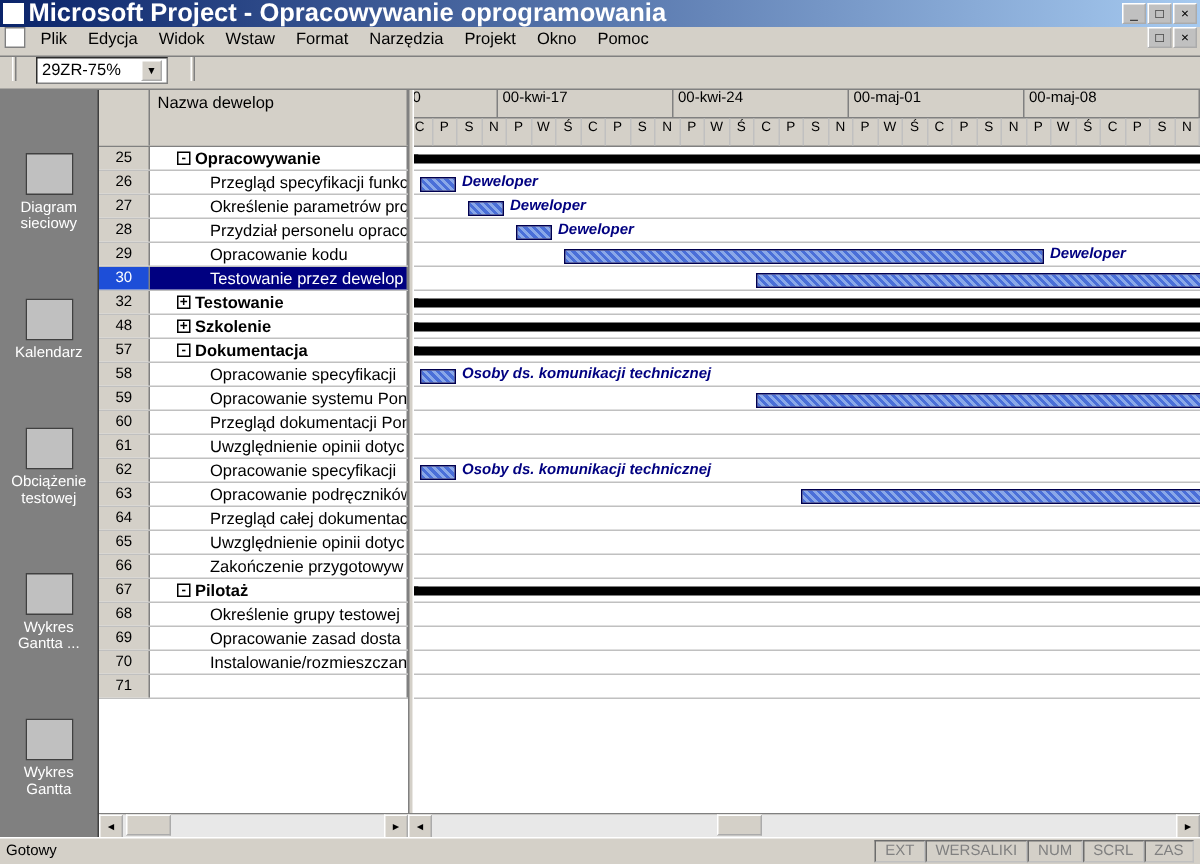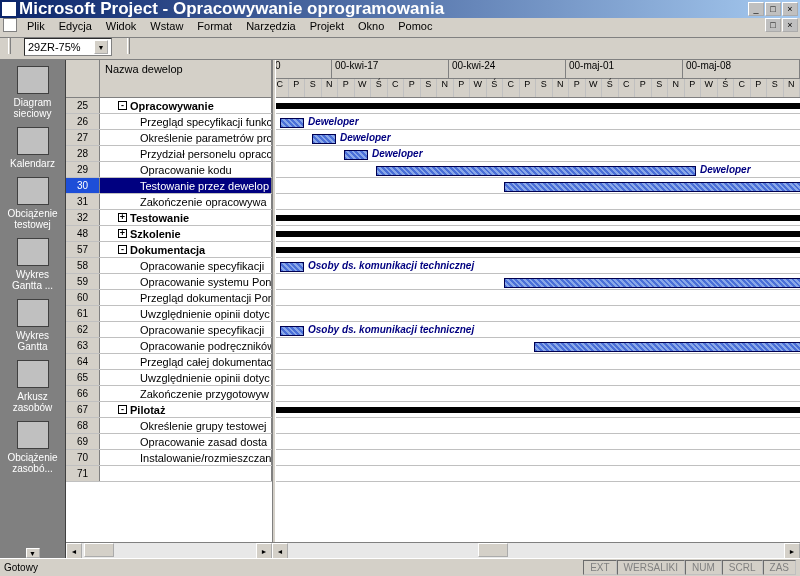--- a/index.html
+++ b/index.html
@@ -22,21 +22,21 @@
 .toolbar { background: #d4d0c8; height: 22px; display: flex; border-bottom: 1px solid #808080; padding-left: 8px; }
 .grip { width: 3px; height: 16px; border-left: 1px solid #fff; border-right: 1px solid #808080; margin-right: 6px; }
 .zoom-box { width: 88px; height: 18px; background: #fff; border: 1px inset #808080; display: flex; align-items: center; padding: 0 3px; font-size: 11px; }
 .zoom-box .dd { margin-left: auto; width: 14px; height: 14px; background: #d4d0c8; border: 1px outset #fff; font-size: 7px; display: flex; align-items: center; justify-content: center; }
 
 
 .main { display: flex; height: 498px; position: relative; }
 
 
 .viewbar { width: 66px; background: #808080; display: flex; flex-direction: column; align-items: center; padding-top: 6px; overflow: hidden; border-right: 1px solid #404040; }
-.view-item { width: 56px; text-align: center; color: #fff; font-size: 10px; margin-bottom: 8px; cursor: pointer; }
+.view-item { width: 56px; text-align: center; color: #fff; font-size: 10px; margin-bottom: 8px; cursor: pointer; margin-top: 36px; }
 .view-item .vicon { width: 32px; height: 28px; margin: 0 auto 3px; background: #c0c0c0; border: 1px solid #404040; position: relative; }
 .view-scroll { width: 14px; height: 10px; background: #d4d0c8; border: 1px outset #fff; font-size: 7px; display: flex; align-items: center; justify-content: center; color: #000; cursor: pointer; margin-top: auto; }
 
 
 .work { flex: 1; display: flex; flex-direction: column; background: #fff; position: relative; }
 
 
 .hdr { display: flex; height: 38px; border-bottom: 1px solid #808080; background: #d4d0c8; }
 .hdr-id { width: 34px; border-right: 1px solid #808080; background:#d4d0c8; }
 .hdr-name { width: 172px; border-right: 1px solid #808080; padding: 3px 5px; font-size: 11px; background:#d4d0c8; }
@@ -260,27 +260,20 @@
         <div class="row selected">
           <div class="cell-id">30</div>
           <div class="cell-name indent2">
             <span>Testowanie przez dewelop</span>
           </div>
           <div class="cell-gantt">
             <div class="taskbar" style="left: 232px; width: 300px;"></div>
           </div>
         </div>
         <div class="row">
-          <div class="cell-id">31</div>
-          <div class="cell-name indent2">
-            <span>Zakończenie opracowywa</span>
-          </div>
-          <div class="cell-gantt"></div>
-        </div>
-        <div class="row">
           <div class="cell-id">32</div>
           <div class="cell-name bold indent1">
             <span class="outline">+</span>
             <span>Testowanie</span>
           </div>
           <div class="cell-gantt">
             <div class="summary" style="left: 0px; width: 800px;"></div>
           </div>
         </div>
         <div class="row">

